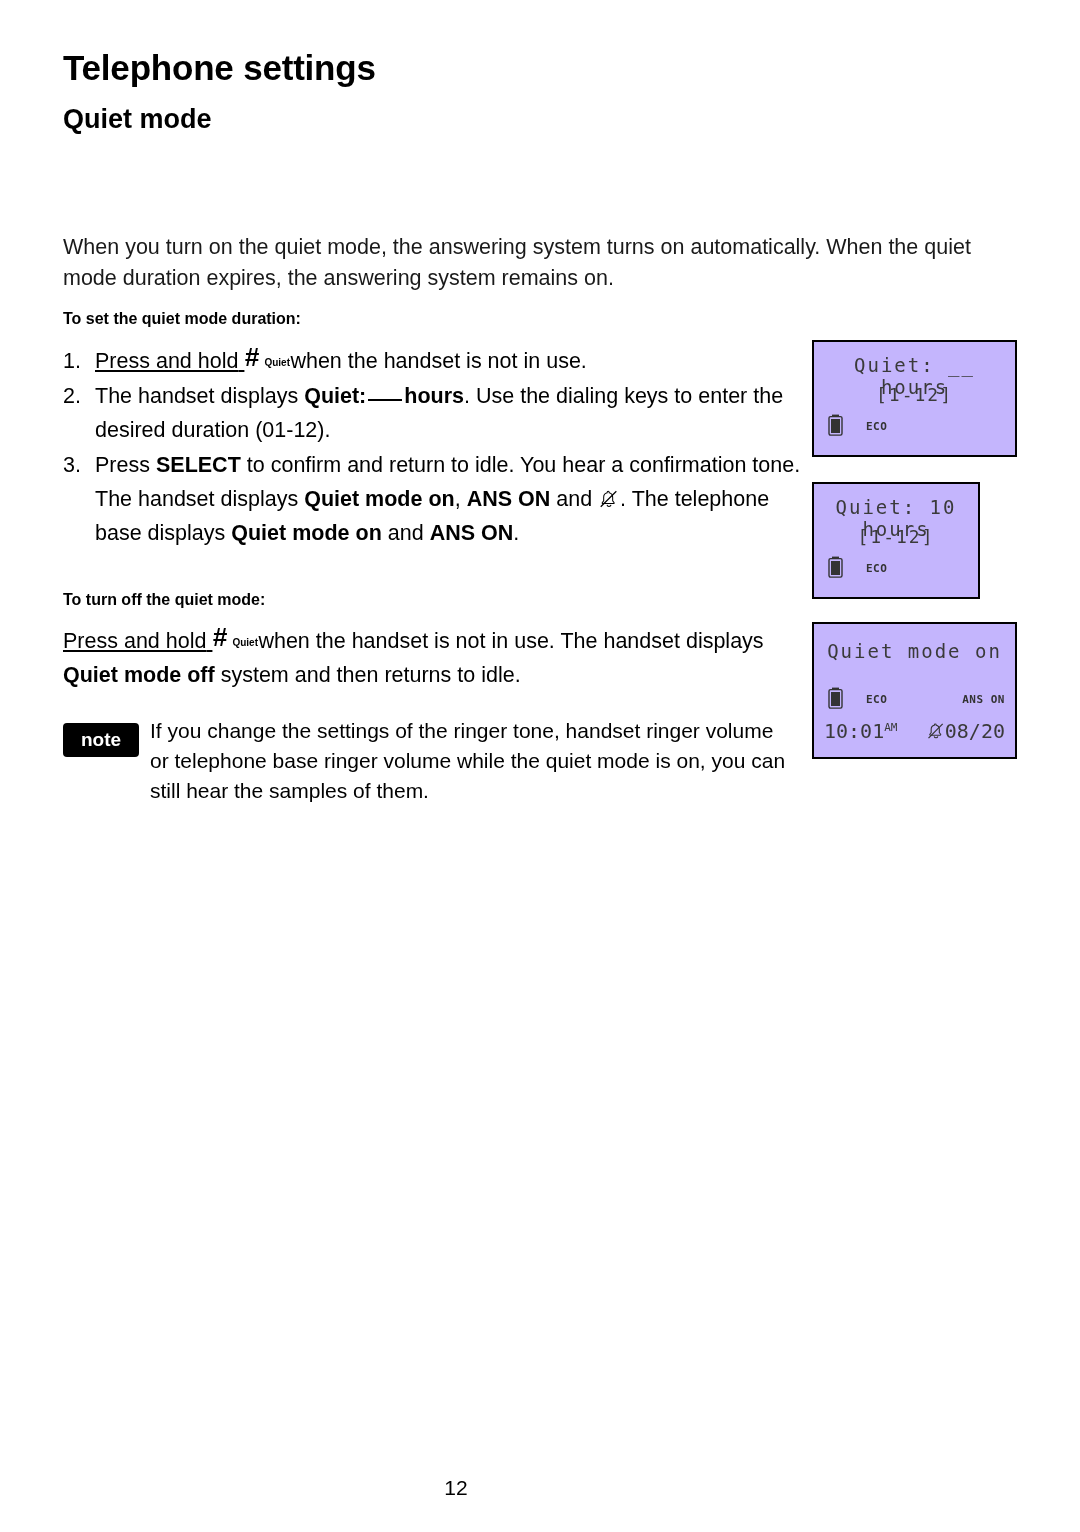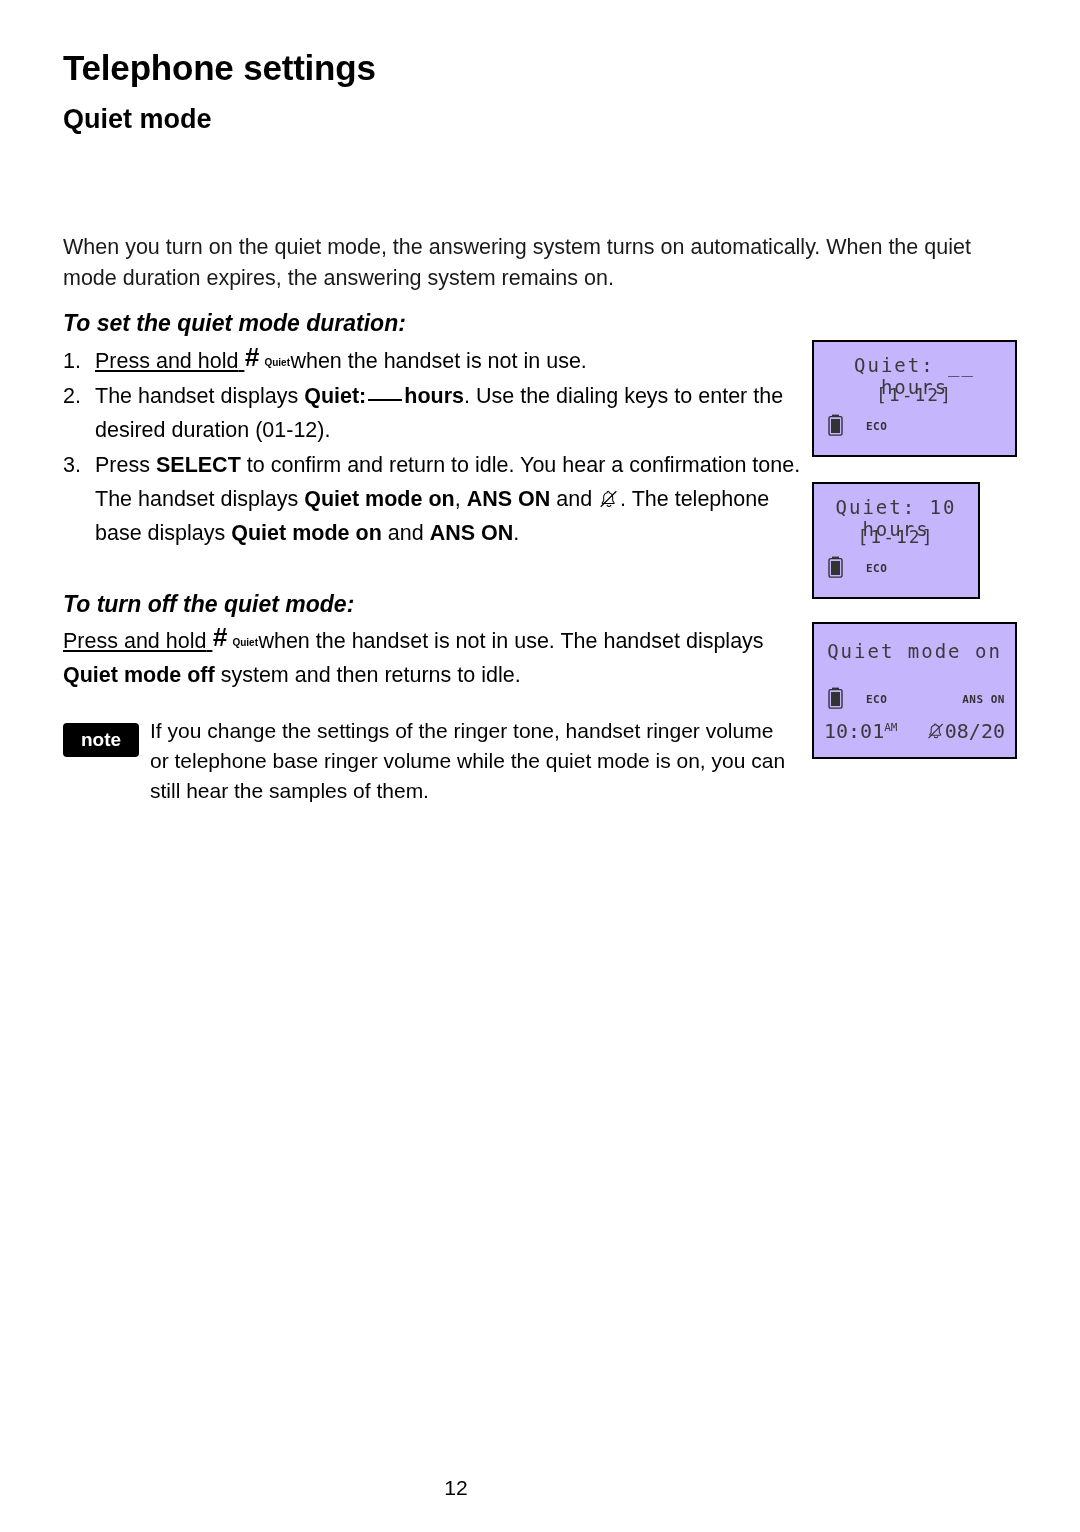--- a/index.html
+++ b/index.html
@@ -39,23 +39,22 @@
   .para {
     position: absolute;
     font-size: 21.5px;
     line-height: 31px;
     color: #1a1a1a;
   }
   .p1 { left: 63px; top: 151px; width: 955px; }
   .p2 { left: 63px; top: 232px; width: 960px; }
   .h3 {
     position: absolute;
-    font-size: 23px;
-    font-weight: bold;
-    font-style: italic;
+    font-size: 16px;
+    font-weight: bold;
   }
   .h3a { left: 63px; top: 310px; }
   .h3b { left: 63px; top: 591px; }
   .steps {
     position: absolute;
     left: 63px;
     top: 344px;
     width: 740px;
     font-size: 21.5px;
     line-height: 34px;

